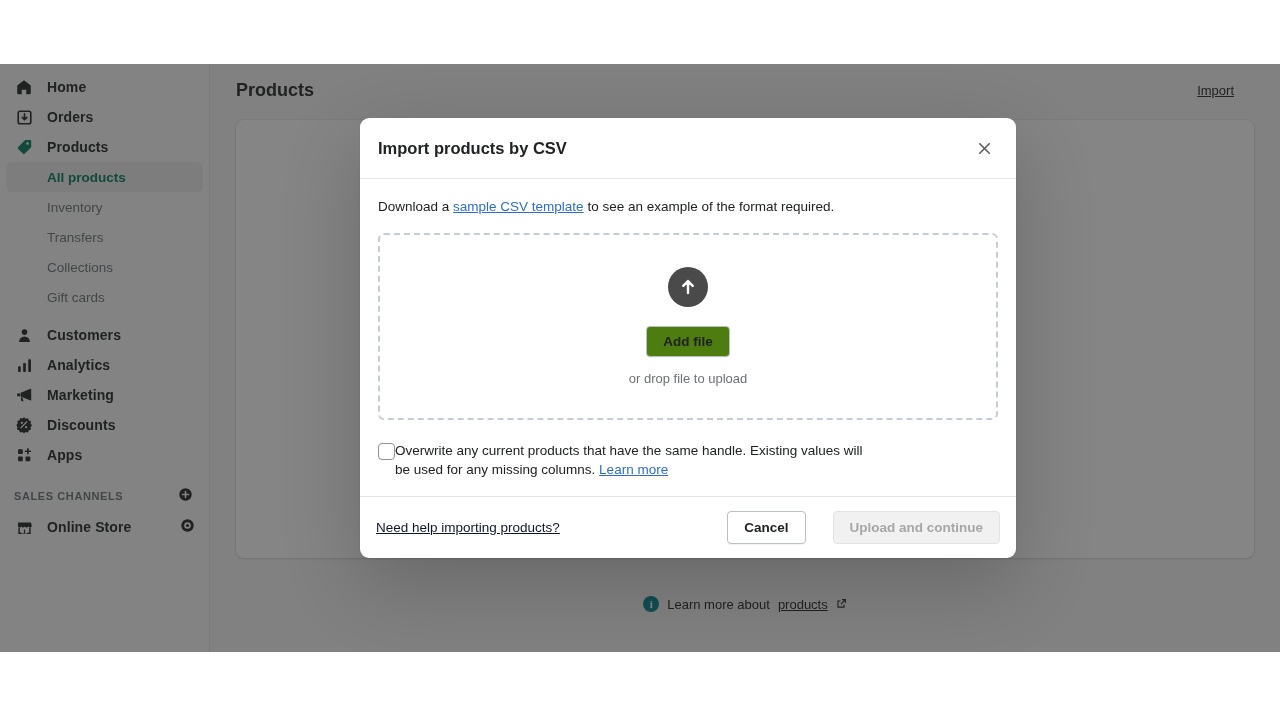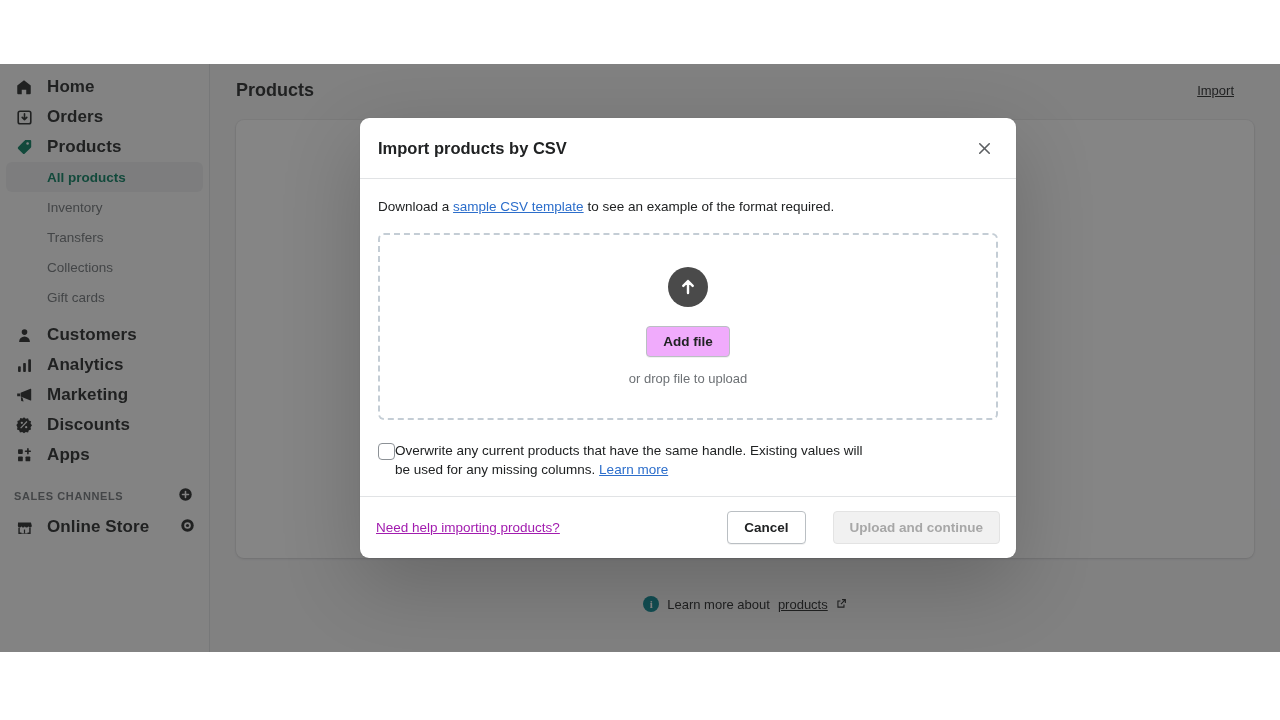--- a/index.html
+++ b/index.html
@@ -45,21 +45,21 @@
     border-radius: 6px;
     cursor: pointer;
   }
   .nav-item .ic {
     width: 20px; height: 20px;
     margin-right: 13px;
     display: flex; align-items: center; justify-content: center;
     flex: 0 0 20px;
   }
   .nav-item .lbl {
-    font-size: 17px;
+    font-size: 14px;
     font-weight: bold;
     color: #202223;
     letter-spacing: 0.1px;
   }
   .nav-sub {
     display: flex;
     align-items: center;
     height: 30px;
     margin: 0 6px;
     padding-left: 41px;
@@ -214,21 +214,21 @@
     background: #ffffff;
   }
   .up-circle {
     width: 40px; height: 40px;
     border-radius: 50%;
     background: #4a4a4a;
     display: flex; align-items: center; justify-content: center;
     margin-bottom: 19px;
   }
   .add-file-btn {
-    background: #f0abfc;
+    background: #4d7c0f;
     border: 1px solid #babfc3;
     border-radius: 4px;
     padding: 7px 16px;
     font-size: 13.5px;
     font-weight: bold;
     color: #202223;
     cursor: pointer;
     box-shadow: 0 1px 0 rgba(0,0,0,.05);
     font-family: "Liberation Sans", sans-serif;
   }
@@ -259,21 +259,21 @@
   }
   .modal-foot {
     border-top: 1px solid #e1e3e5;
     padding: 14px 16px;
     display: flex;
     align-items: center;
     justify-content: space-between;
   }
   .help-link {
     font-size: 13.5px;
-    color: #a21caf;
+    color: #0f172a;
     text-decoration: underline;
     cursor: pointer;
   }
   .foot-btns { display: flex; gap: 27px; }
   .btn {
     border-radius: 4px;
     font-size: 13.5px;
     font-weight: bold;
     padding: 8px 16px;
     cursor: pointer;

